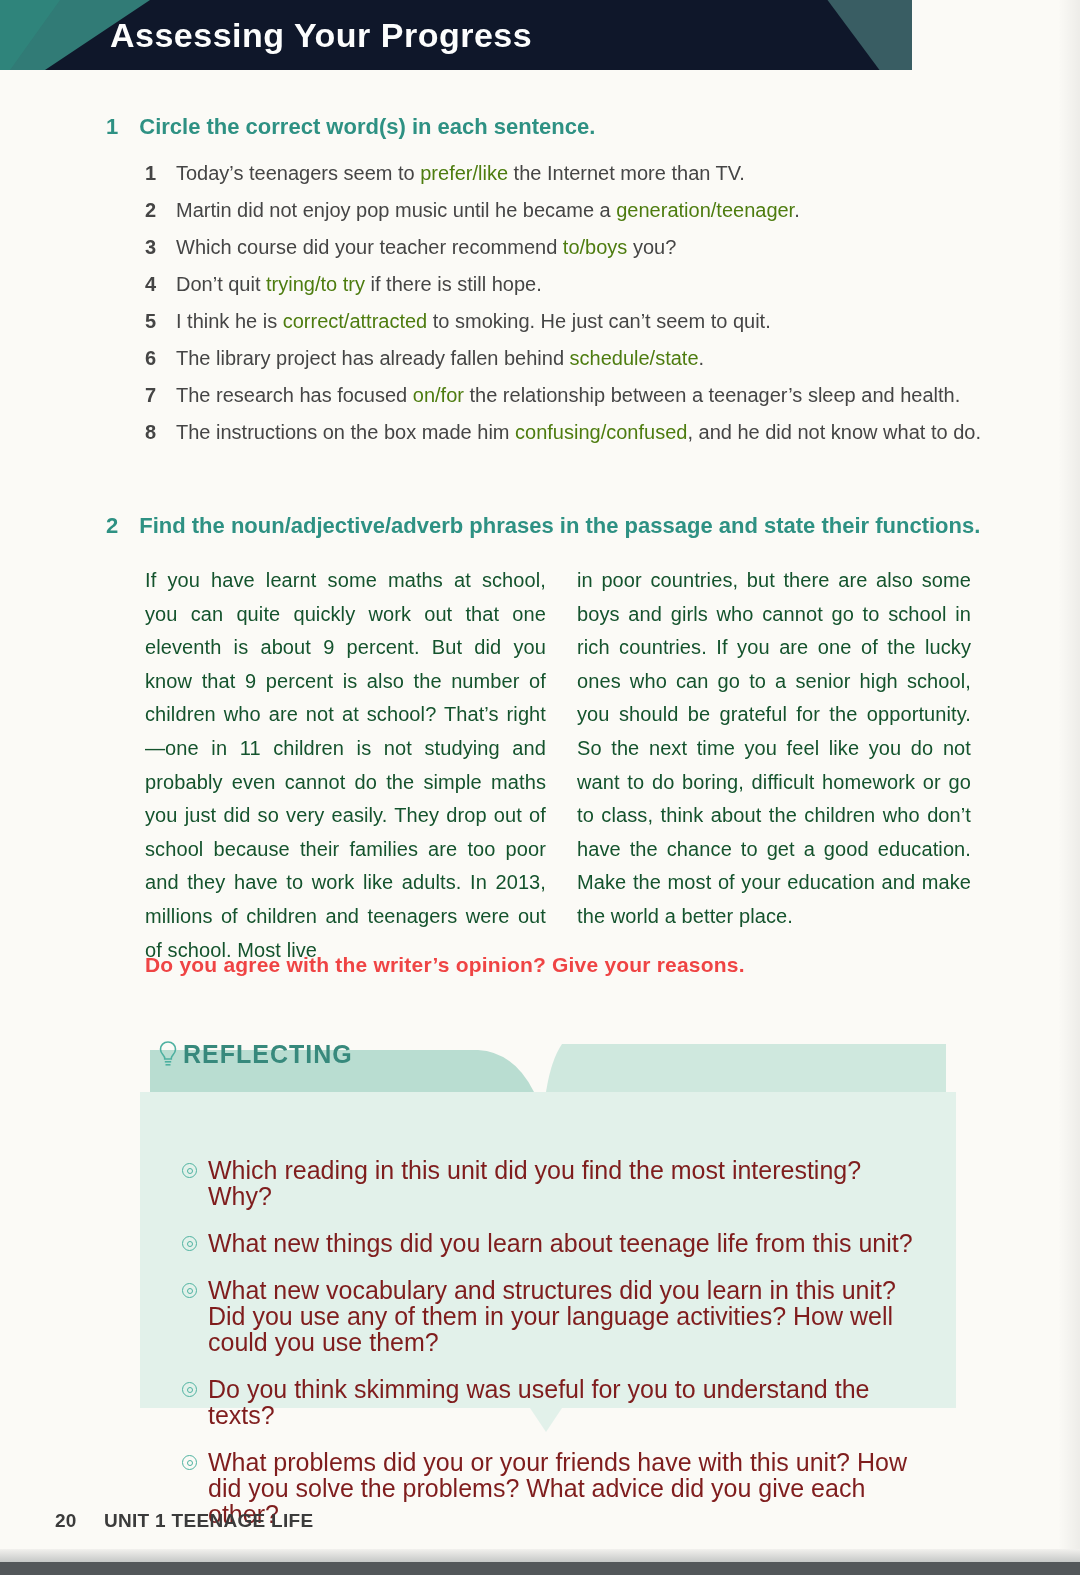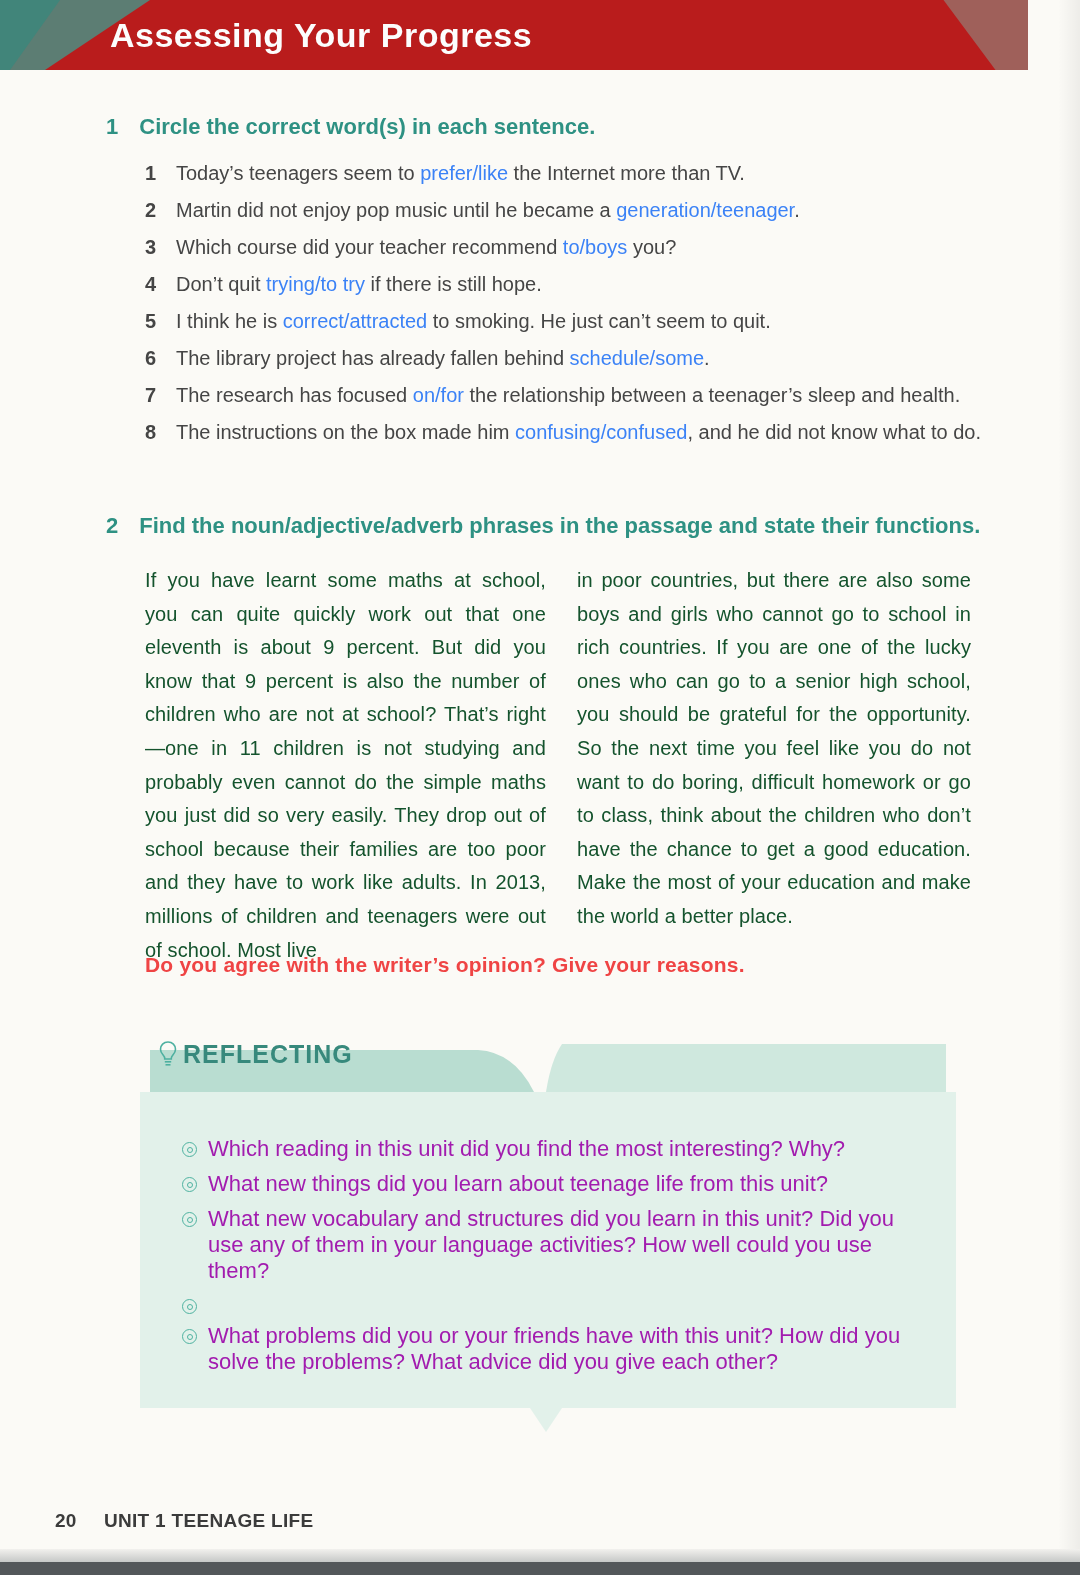--- a/index.html
+++ b/index.html
@@ -3,21 +3,21 @@
 <meta charset="utf-8">
 <style>
   html,body { margin:0; padding:0; background:#ffffff; }
   .page {
     position:relative; width:1080px; height:1575px; overflow:hidden;
     background:#fbfaf6;
     font-family:"Liberation Sans", sans-serif;
   }
 
   
-  .banner { position:absolute; left:0; top:0; width:1028px; height:70px; background:#b91c1c; }
+  .banner { position:absolute; left:0; top:0; width:912px; height:70px; background:#0f172a; }
   .banner .shade-left {
     position:absolute; left:0; top:0; width:200px; height:70px;
     background:#3e9d90; opacity:.75;
     clip-path:polygon(0 0, 150px 0, 45px 70px, 0 70px);
   }
   .banner .shade-left2 {
     position:absolute; left:0; top:0; width:120px; height:70px;
     background:#2f8a7f; opacity:.6;
     clip-path:polygon(0 0, 60px 0, 10px 70px, 0 70px);
   }
@@ -33,39 +33,39 @@
 
   
   .sec-head { position:absolute; display:flex; gap:21px; font-size:22px; font-weight:700; color:#2e9183; }
   #s1head { left:106px; top:114px; }
   #s2head { left:106px; top:513px; }
 
   
   .items { position:absolute; left:145px; top:163px; width:900px; }
   .item { display:flex; margin-bottom:16px; font-size:20px; line-height:21px; color:#454545; }
   .item .inum { flex:none; width:31px; font-weight:700; }
-  .choice { color:#3b82f6; }
+  .choice { color:#4d7c0f; }
 
   
   .passage-col {
     position:absolute; top:564px; font-size:20px; line-height:33.6px;
     color:#14532d; text-align:justify; letter-spacing:.1px;
   }
   #colL { left:145px; width:401px; }
   #colR { left:577px; width:394px; }
 
   .agree { position:absolute; left:145px; top:953px; font-size:21px; font-weight:700; color:#ef4444; letter-spacing:.2px; }
 
   
   .book-svg { position:absolute; left:110px; top:1036px; }
   .reflect-head { position:absolute; left:158px; top:1040px; height:40px; display:flex; align-items:flex-start; gap:5px; }
   .reflect-head .rtitle { font-size:25px; font-weight:700; color:#37897c; letter-spacing:1px; }
 
   .bullets { position:absolute; left:182px; top:1136px; width:748px; }
-  .brow { display:flex; margin-bottom:9px; font-size:22px; line-height:26px; color:#a21caf; }
+  .brow { display:flex; margin-bottom:9px; font-size:25px; line-height:26px; color:#7f1d1d;margin-top:21px; }
   .bicon {
     flex:none; width:13px; height:13px; margin:6px 11px 0 0;
     border:1.5px solid #4fb3a1; border-radius:50%;
     display:flex; align-items:center; justify-content:center;
   }
   .bicon i { display:block; width:4px; height:4px; border:1.4px solid #4fb3a1; border-radius:50%; }
 
   
   .footer { position:absolute; left:55px; top:1510px; display:flex; font-size:19px; font-weight:700; color:#3b3b3b; letter-spacing:.3px; }
   .footer .pnum { width:49px; }
@@ -107,21 +107,21 @@
     <div class="item">
       <span class="inum">4</span>
       <span class="itext"><span>Don’t quit </span><span class="choice">trying/to try</span><span> if there is still hope.</span></span>
     </div>
     <div class="item">
       <span class="inum">5</span>
       <span class="itext"><span>I think he is </span><span class="choice">correct/attracted</span><span> to smoking. He just can’t seem to quit.</span></span>
     </div>
     <div class="item">
       <span class="inum">6</span>
-      <span class="itext"><span>The library project has already fallen behind </span><span class="choice">schedule/some</span><span>.</span></span>
+      <span class="itext"><span>The library project has already fallen behind </span><span class="choice">schedule/state</span><span>.</span></span>
     </div>
     <div class="item">
       <span class="inum">7</span>
       <span class="itext"><span>The research has focused </span><span class="choice">on/for</span><span> the relationship between a teenager’s sleep and health.</span></span>
     </div>
     <div class="item">
       <span class="inum">8</span>
       <span class="itext"><span>The instructions on the box made him </span><span class="choice">confusing/confused</span><span>, and he did not know what to do.</span></span>
     </div>
   </div>
@@ -167,20 +167,21 @@
     <div class="brow">
       <span class="bicon">
           <i></i>
         </span>
       <span>What new vocabulary and structures did you learn in this unit? Did you use any of them in your language activities? How well could you use them?</span>
     </div>
     <div class="brow">
       <span class="bicon">
           <i></i>
         </span>
+      <span>Do you think skimming was useful for you to understand the texts?</span>
     </div>
     <div class="brow">
       <span class="bicon">
           <i></i>
         </span>
       <span>What problems did you or your friends have with this unit? How did you solve the problems? What advice did you give each other?</span>
     </div>
   </div>
 
   <div class="footer">

